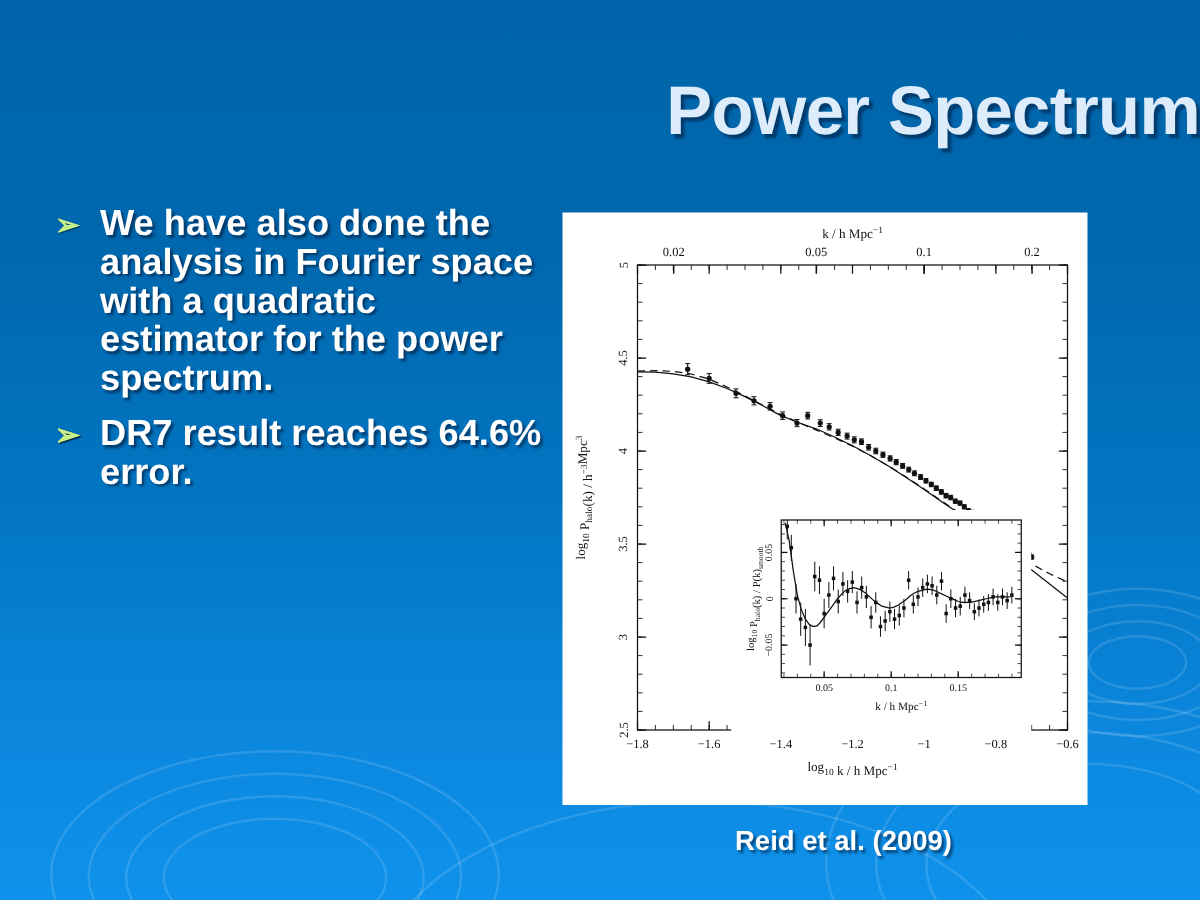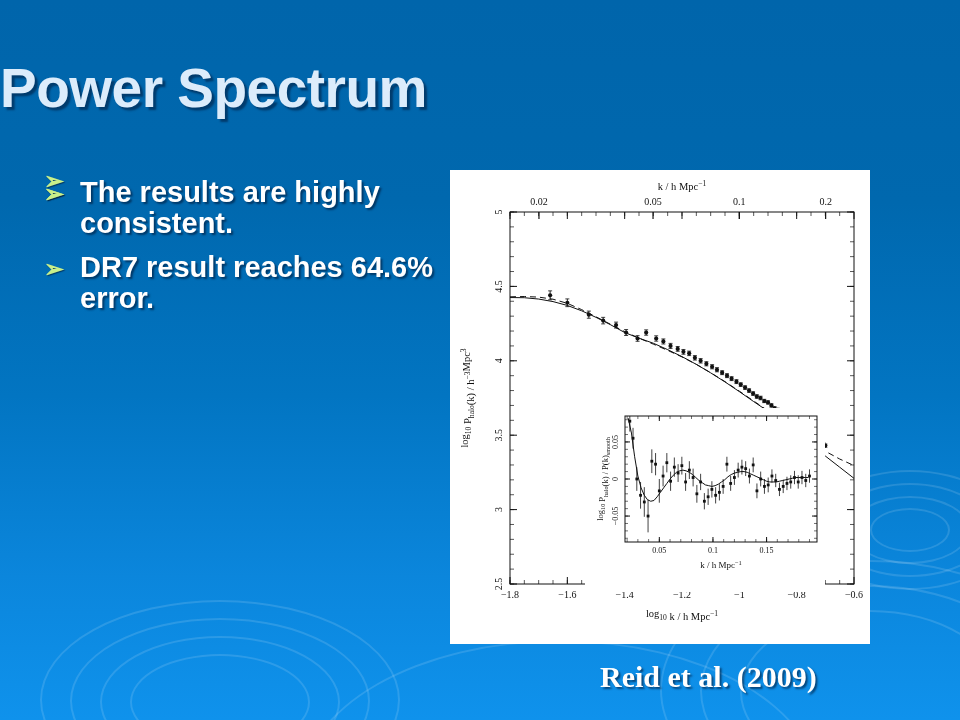--- a/index.html
+++ b/index.html
@@ -19,21 +19,21 @@
     border:2px solid rgba(255,255,255,0.13);
     box-sizing:border-box;
   }
   #rip-a{left:810px;top:470px;width:200px;height:120px;}
   #rip-b{left:660px;top:560px;width:420px;height:260px;}
   #rip-c{left:40px;top:600px;width:360px;height:200px;}
   #rip-d{left:300px;top:640px;width:520px;height:300px;}
 
   
   #title{
-    position:absolute;left:0;top:56px;width:960px;text-align:left;
+    position:absolute;left:0;top:56px;width:960px;text-align:right;
     font-size:55px;font-weight:bold;letter-spacing:-0.5px;
     color:#dcecfb;
     text-shadow:3px 3px 2px rgba(0,24,56,0.55);
     font-family:"Liberation Sans", sans-serif;
   }
 
   
   #bullets{
     position:absolute;left:34px;top:164px;width:400px;
   }
@@ -59,24 +59,24 @@
 
   
   #figure{
     position:absolute;left:450px;top:170px;width:420px;height:474px;
     background:#ffffff;
   }
   #fig-svg{display:block;width:420px;height:474px;}
 
   
   #caption{
-    position:absolute;left:600px;top:660px;
-    font-size:30px;font-weight:600;color:#ffffff;
+    position:absolute;left:588px;top:660px;
+    font-size:22px;font-weight:600;color:#ffffff;
     text-shadow:2px 2px 2px rgba(0,22,52,0.6);
-    font-family:Liberation Serif, serif;
+    font-family:Liberation Sans, sans-serif;
   }
   text{font-family:"Liberation Serif", serif;fill:#111;}
 </style>
 </head>
 <body>
 
 <div id="slide">
 
   <div class="ripples">
     <div class="ring" id="rip-a"></div>
@@ -91,27 +91,27 @@
     <div class="ring" id="rip-c3" style="left:100px;top:636px;width:240px;height:132px;"></div>
     <div class="ring" id="rip-c4" style="left:130px;top:654px;width:180px;height:96px;"></div>
     <div class="ring" id="rip-d"></div>
   </div>
 
   <div id="title">Power Spectrum</div>
 
   <div id="bullets">
     <div class="bullet">
       <span class="marker">➢</span>
+      <span class="txt">We have also done the analysis in Fourier space with a quadratic estimator for the power spectrum.</span>
     </div>
     <div class="bullet">
       <span class="marker">➢</span>
     </div>
     <div class="bullet">
       <span class="marker">➢</span>
-      <span class="txt">The results are highly consistent.</span>
     </div>
     <div class="bullet">
       <span class="marker">➢</span>
       <span class="txt">DR7 result reaches 64.6% error.</span>
     </div>
   </div>
 
   <div id="figure">
     <svg id="fig-svg" viewBox="0 0 420 474">
       <g id="chart-root">

